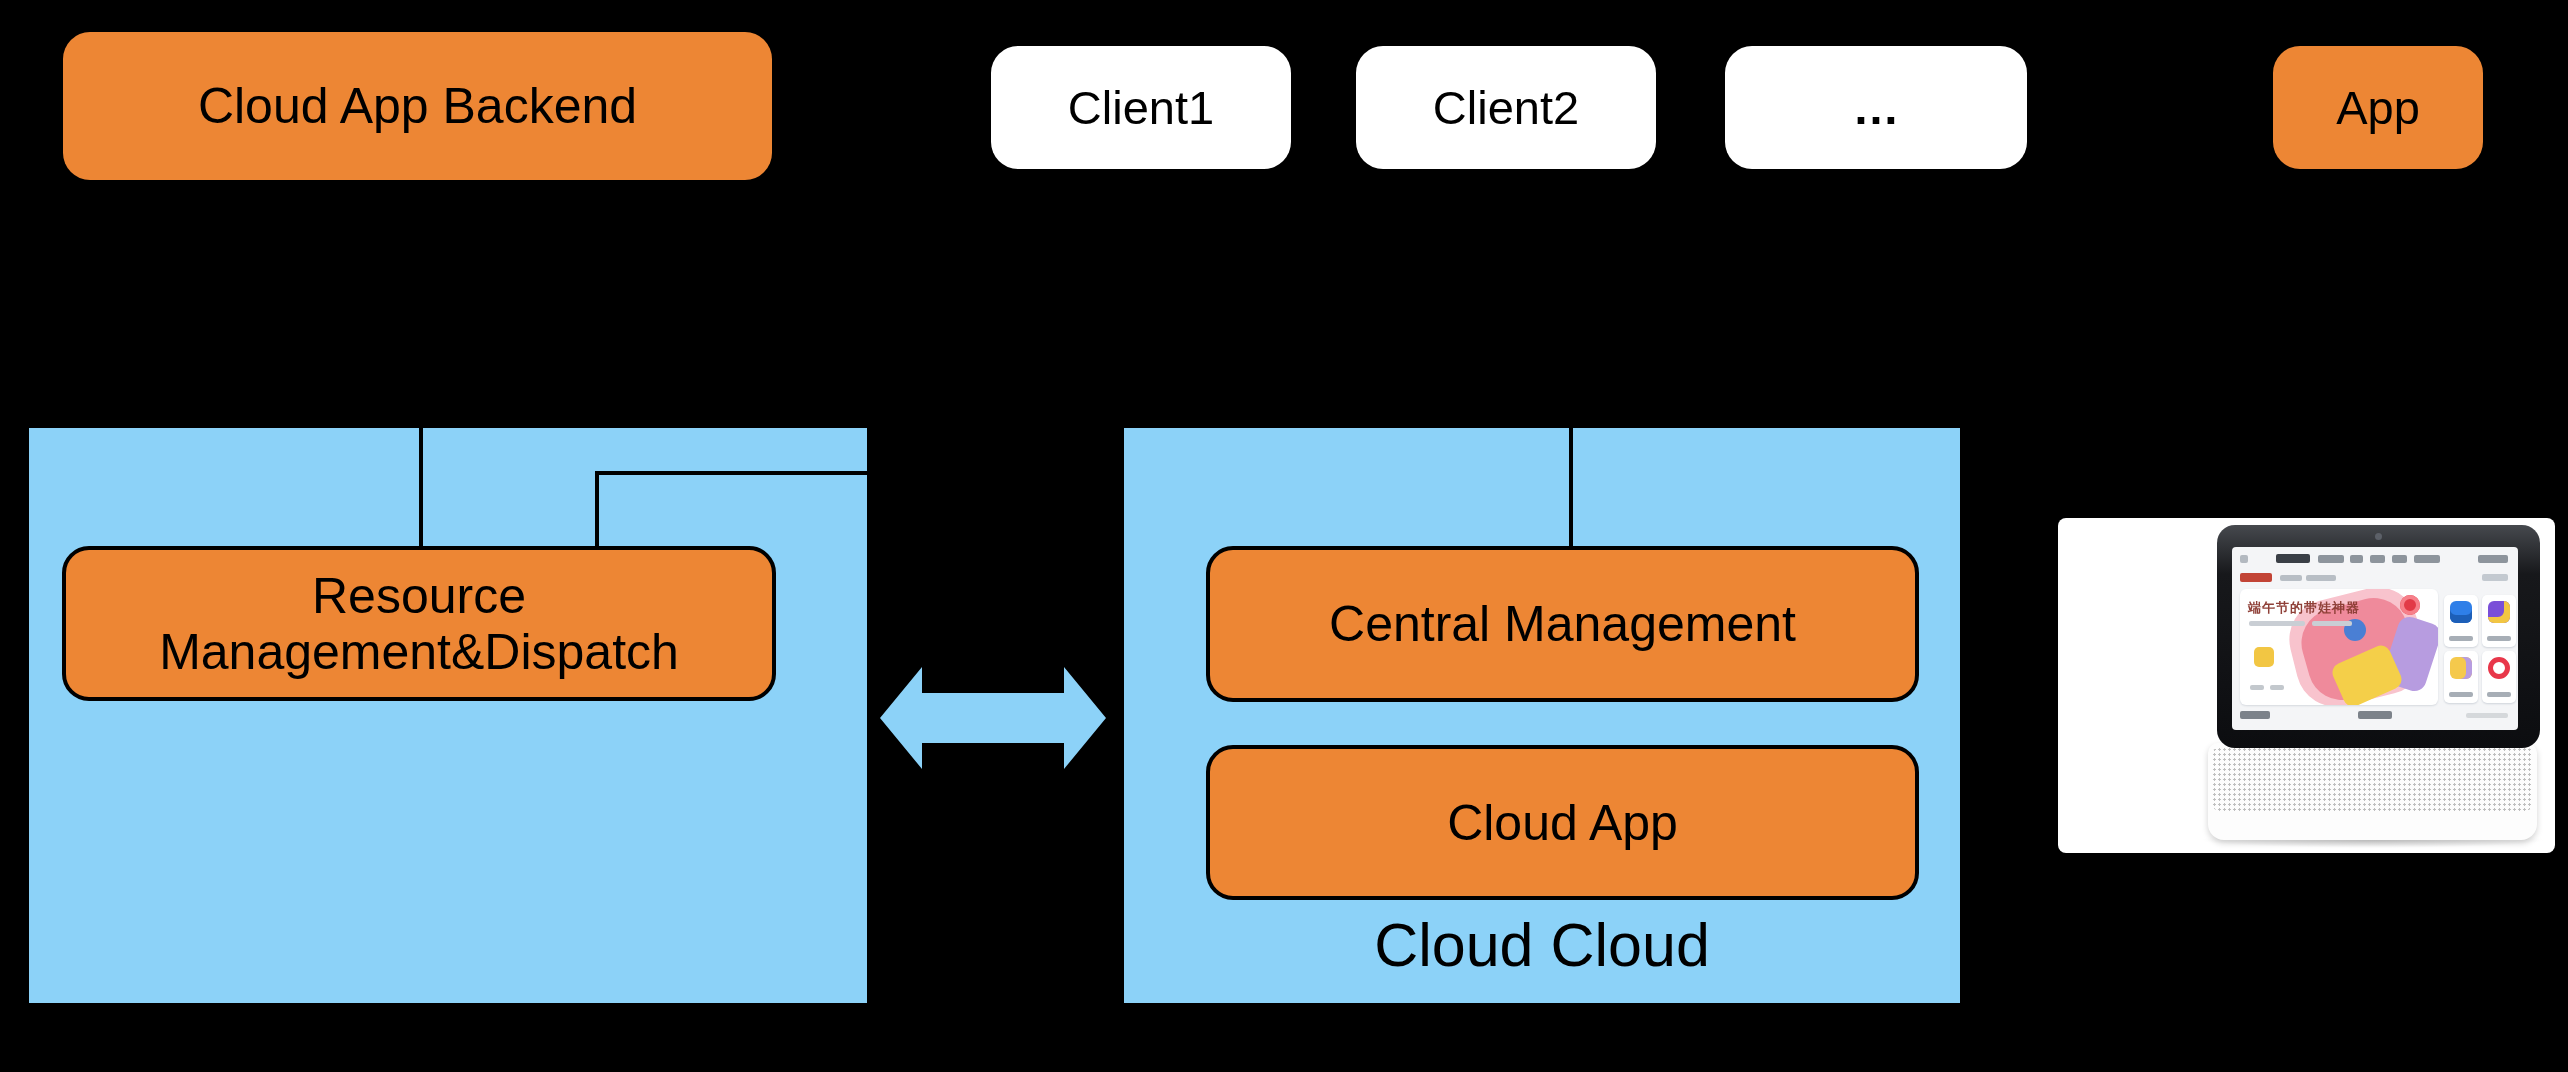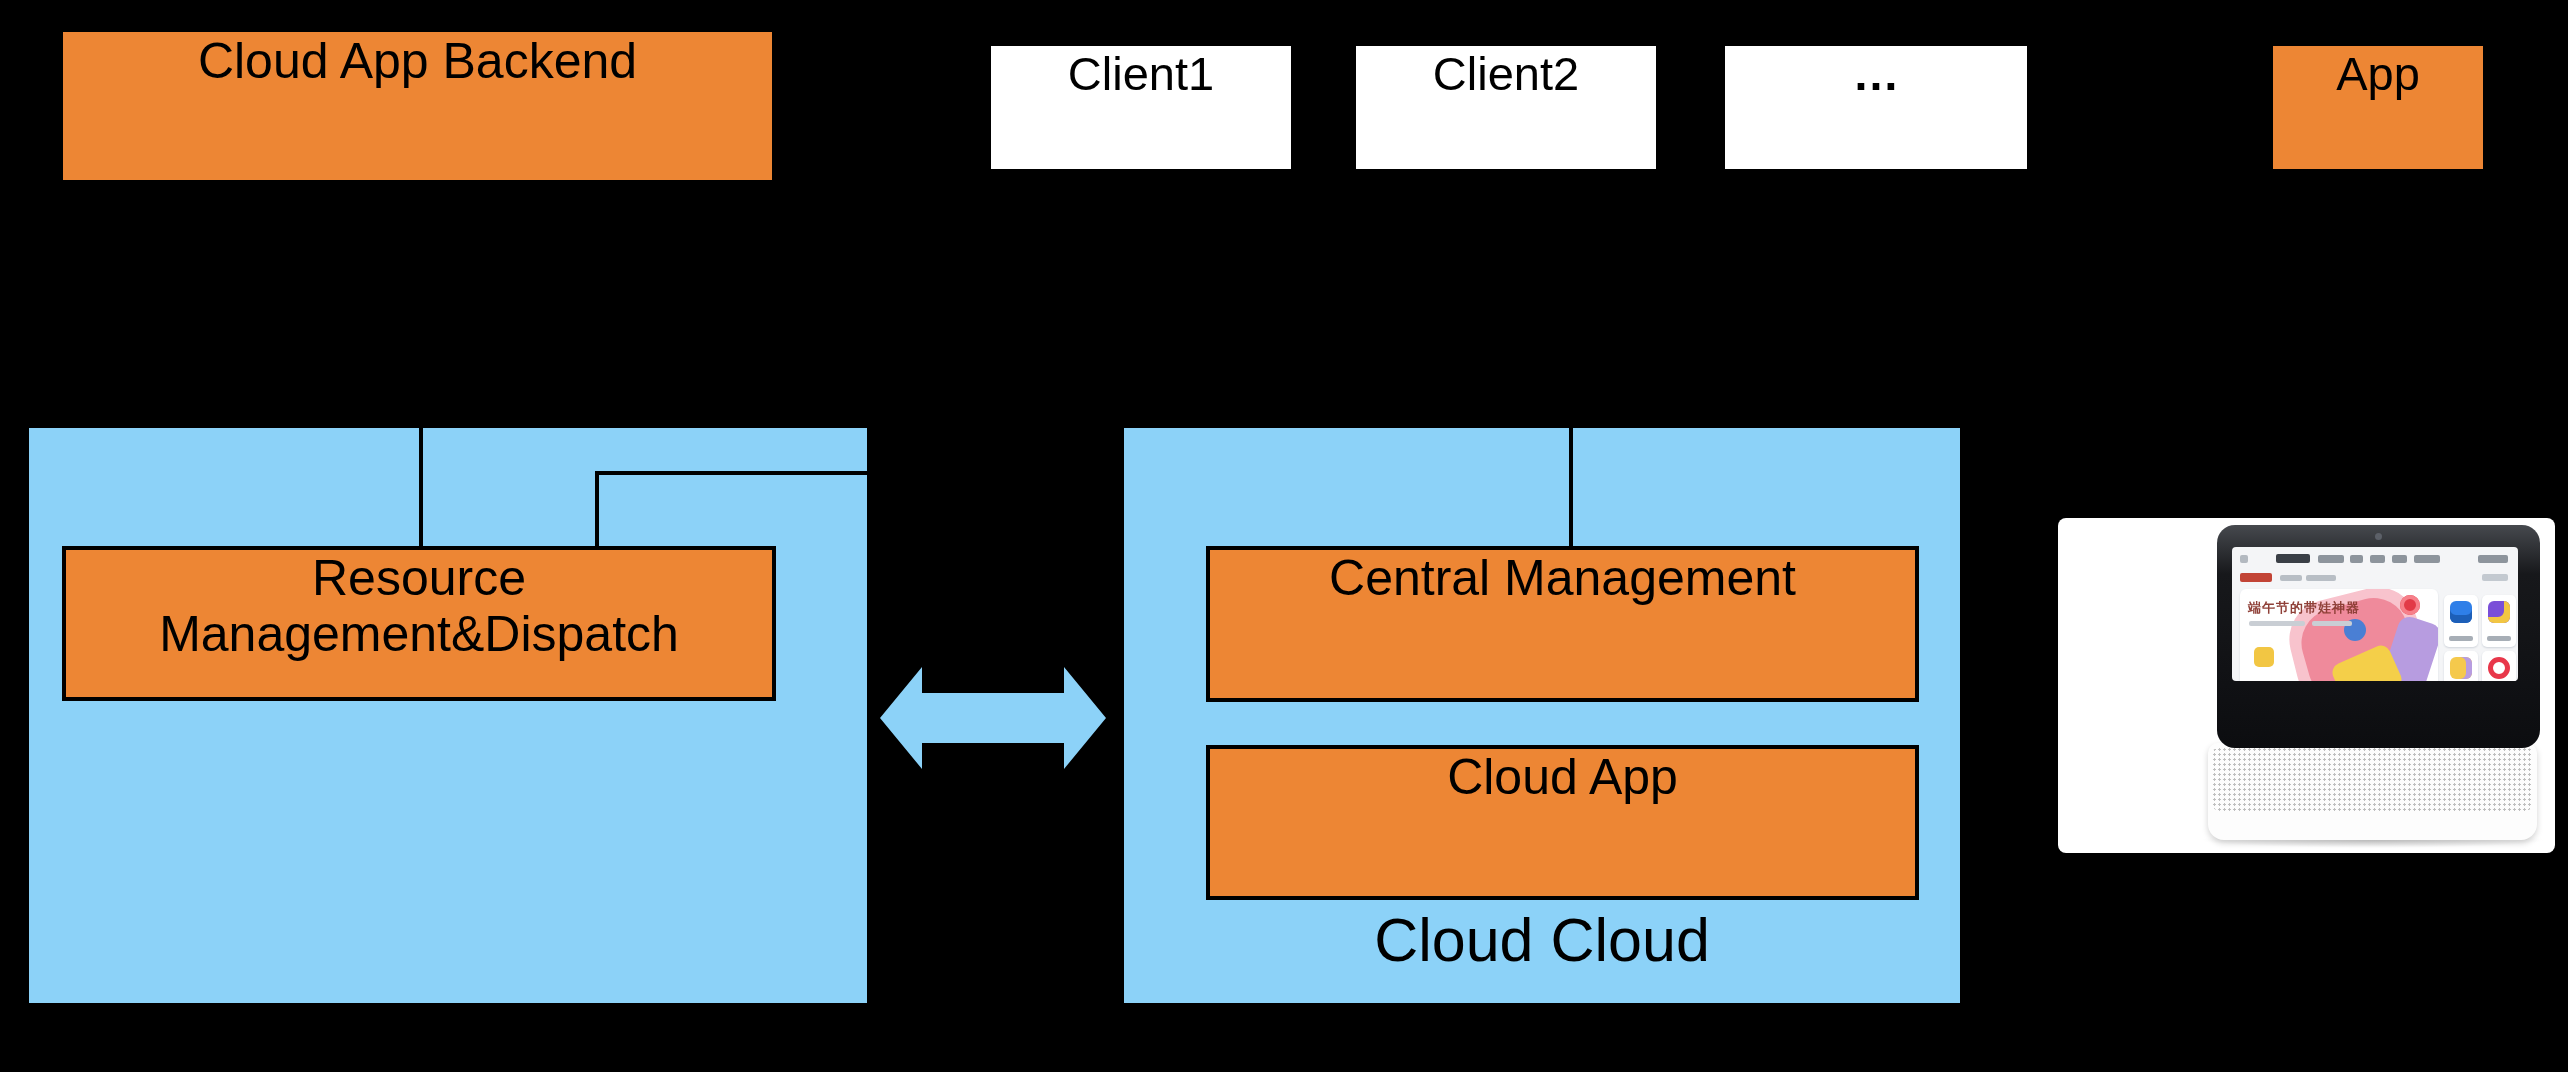--- a/index.html
+++ b/index.html
@@ -1,21 +1,21 @@
 <!DOCTYPE html>
 <html><head>
 <meta charset="utf-8">
 <style>
   html,body{margin:0;padding:0;background:#000;}
   #canvas{
     position:relative;width:2568px;height:1072px;background:#000;overflow:hidden;
     font-family:"Liberation Sans", sans-serif;color:#000;
   }
   .abs{position:absolute;}
-  .center{display:flex;align-items:flex-start;justify-content:center;text-align:center;}
+  .center{display:flex;align-items:center;justify-content:center;text-align:center;border-radius:27px;}
 
   
   .box-orange{background:#ED8634;}
   .box-white{background:#FFFFFF;}
   .toplabel{font-size:47px;}
 
   
   .blue-box{background:#8CD2F8;}
   .blue-label{font-size:61px;}
 
@@ -112,21 +112,21 @@
     <div id="base-shadow" class="abs" style="left:140px;top:314px;width:350px;height:16px;"></div>
 
     <div id="base" class="abs" style="left:150px;top:225px;width:329px;height:97px;">
       <div id="base-dots"></div>
 
     </div>
 
     <div id="device-bezel" class="abs" style="left:159px;top:7px;width:323px;height:223px;">
       <div class="abs" style="left:158px;top:8px;width:7px;height:7px;border-radius:50%;background:#5c6068;"></div>
 
-      <div id="device-screen" class="abs" style="left:15px;top:22px;width:286px;height:134px;">
+      <div id="device-screen" class="abs" style="left:15px;top:22px;width:286px;height:183px;">
 
         <div class="bar" style="left:8px;top:8px;width:8px;height:8px;background:#b3b9c0;"></div>
         <div class="bar" style="left:44px;top:7px;width:34px;height:9px;background:#3a3f46;"></div>
         <div class="bar" style="left:86px;top:8px;width:26px;height:8px;"></div>
         <div class="bar" style="left:118px;top:8px;width:13px;height:8px;"></div>
         <div class="bar" style="left:138px;top:8px;width:15px;height:8px;"></div>
         <div class="bar" style="left:160px;top:8px;width:15px;height:8px;"></div>
         <div class="bar" style="left:182px;top:8px;width:26px;height:8px;"></div>
         <div class="bar" style="left:246px;top:8px;width:30px;height:8px;"></div>
 

